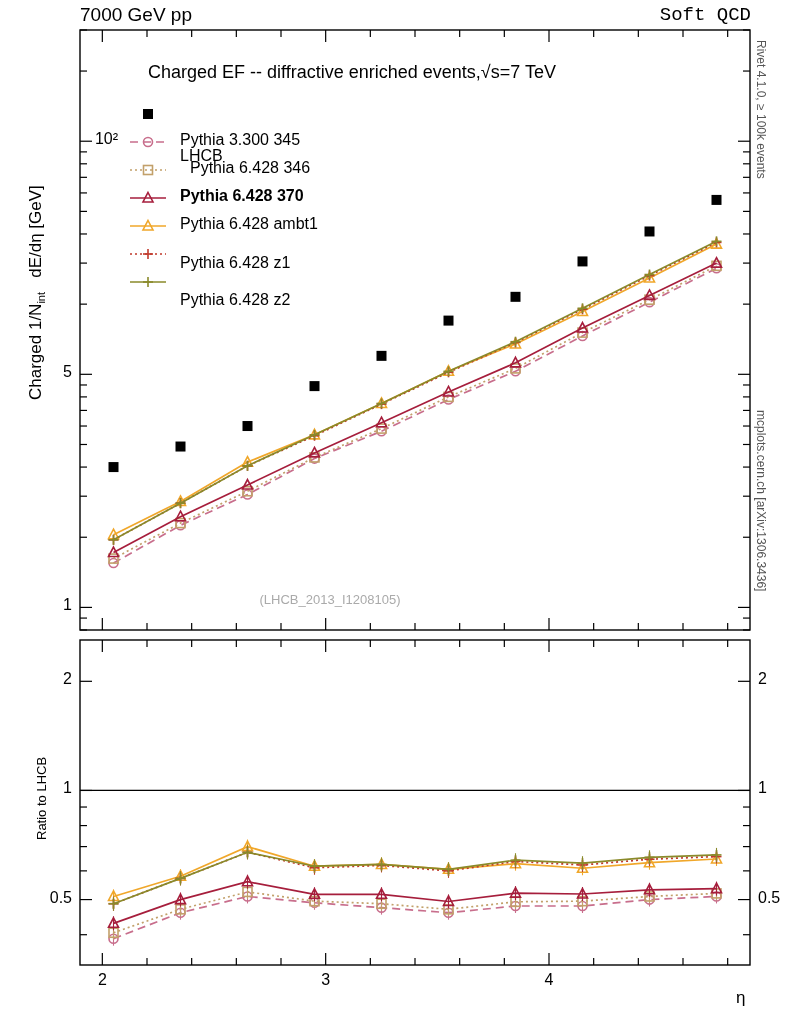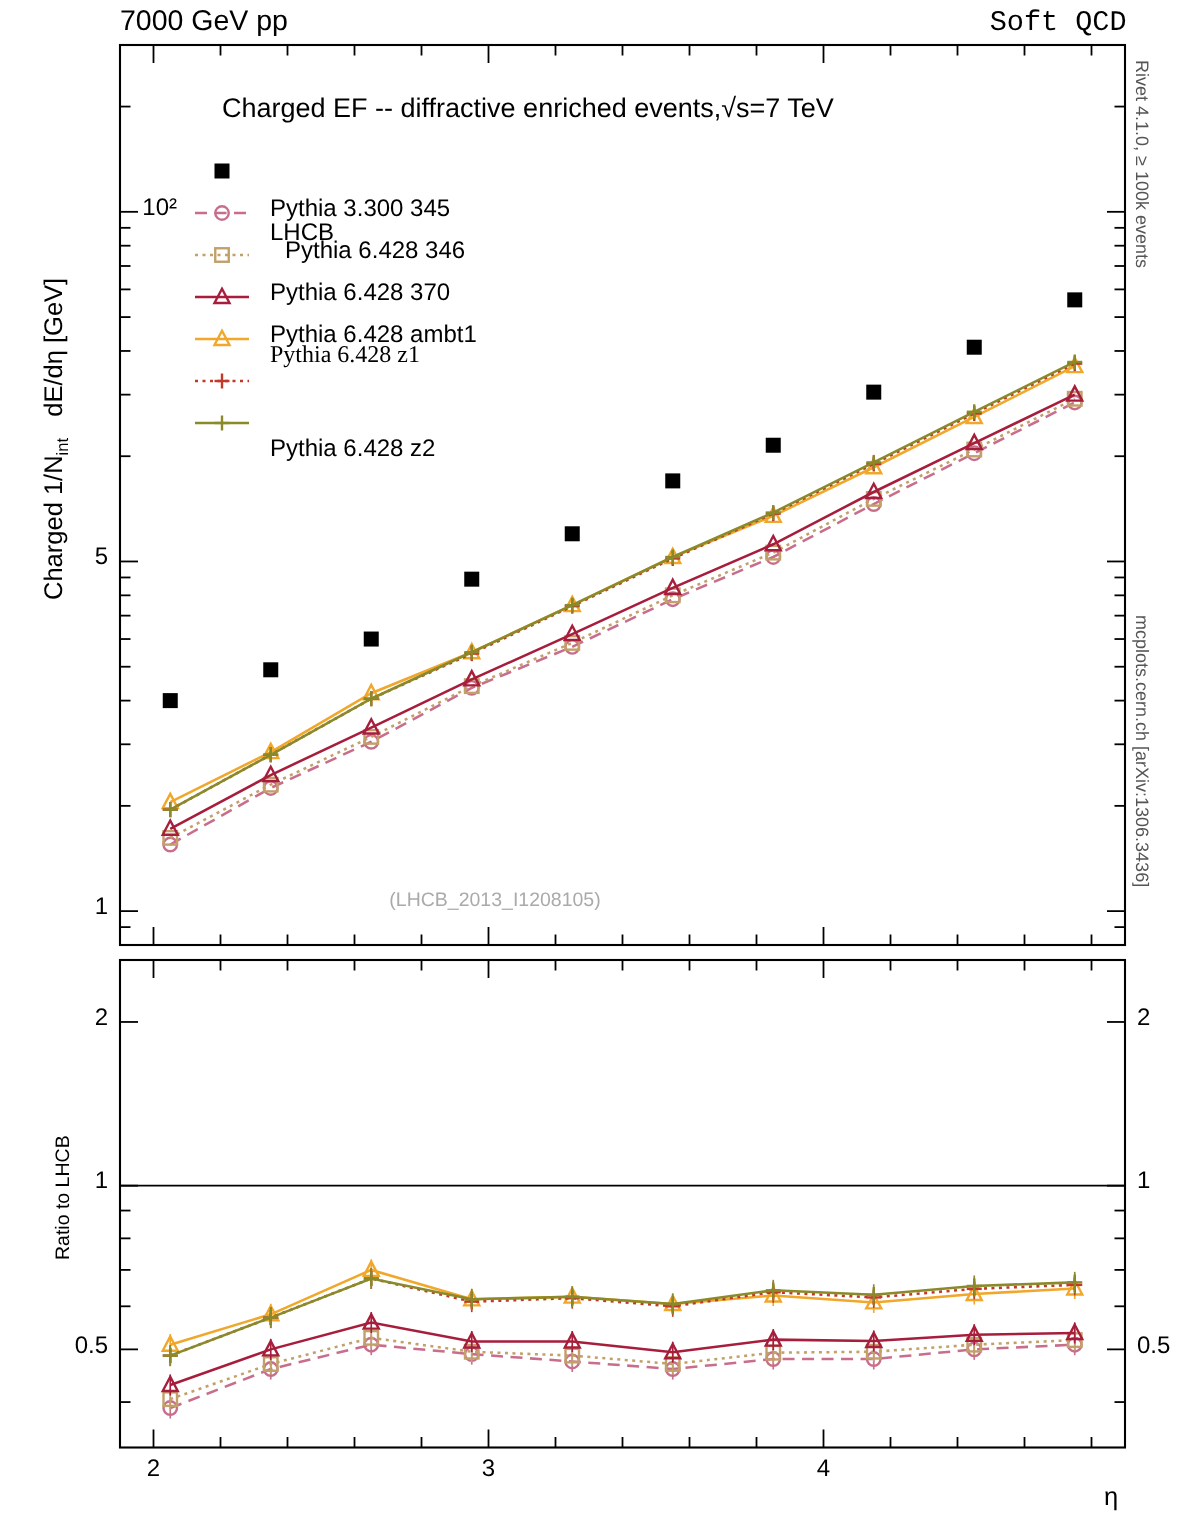--- a/index.html
+++ b/index.html
@@ -484,18 +484,18 @@
       <div class="txt tick" style="left: 72px; top: 779.443px; transform: translateX(-100%);">1</div>
       <div class="txt tick" style="left: 758px; top: 779.443px;">1</div>
       <div class="txt tick" style="left: 72px; top: 670.309px; transform: translateX(-100%);">2</div>
       <div class="txt tick" style="left: 758px; top: 670.309px;">2</div>
       <div class="txt tick" style="left: 102.333px; top: 971px; transform: translateX(-50%);">2</div>
       <div class="txt tick" style="left: 325.667px; top: 971px; transform: translateX(-50%);">3</div>
       <div class="txt tick" style="left: 549px; top: 971px; transform: translateX(-50%);">4</div>
       <div class="txt tick" style="left: 180px; top: 103px; margin-top: 44px;">LHCB</div>
       <div class="txt tick" style="left: 180px; top: 131px;">Pythia 3.300 345</div>
       <div class="txt tick" style="left: 190px; top: 159px;">Pythia 6.428 346</div>
-      <div class="txt tick" style="left: 180px; top: 187px;">Pythia 6.428 370</div>
+      <div class="txt tick" style="left: 180px; top: 187px; font-weight: bold;">Pythia 6.428 370</div>
       <div class="txt tick" style="left: 180px; top: 215px;">Pythia 6.428 ambt1</div>
-      <div class="txt tick" style="left: 180px; top: 228px; font-family: Liberation Serif, serif;">Pythia 6.428 z1</div>
+      <div class="txt tick" style="left: 180px; top: 254px;">Pythia 6.428 z1</div>
       <div class="txt tick" style="left: 180px; top: 271px; margin-top: 20px;">Pythia 6.428 z2</div>
     </div>
 </div>
 
 </body></html>

